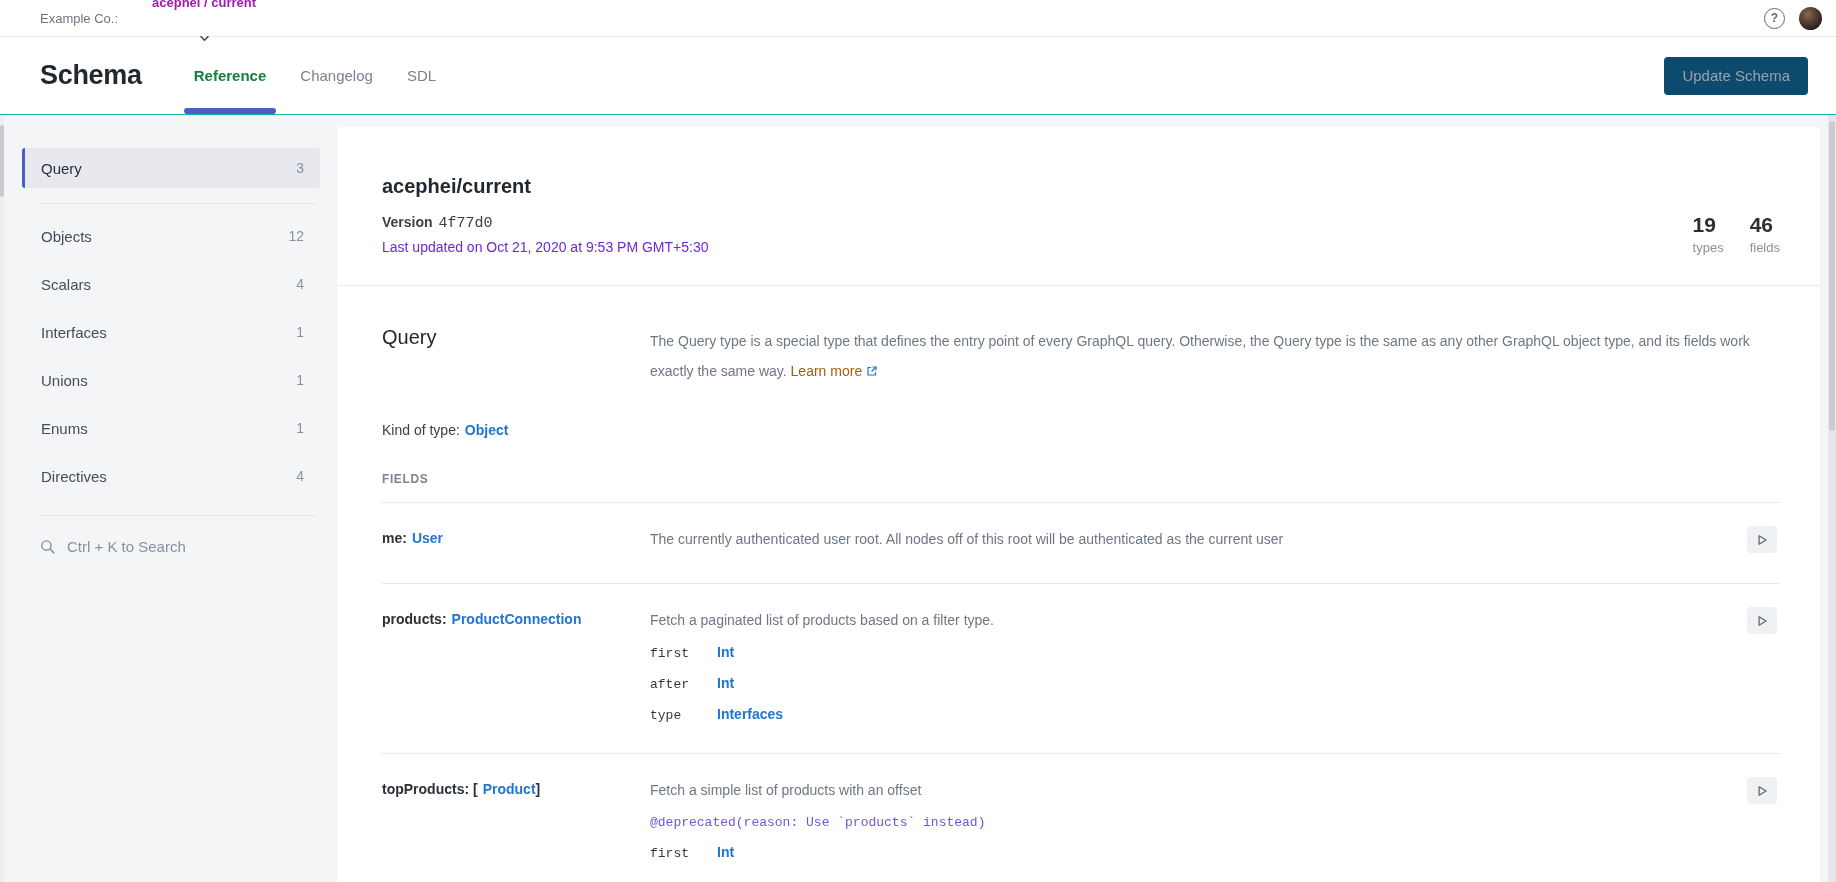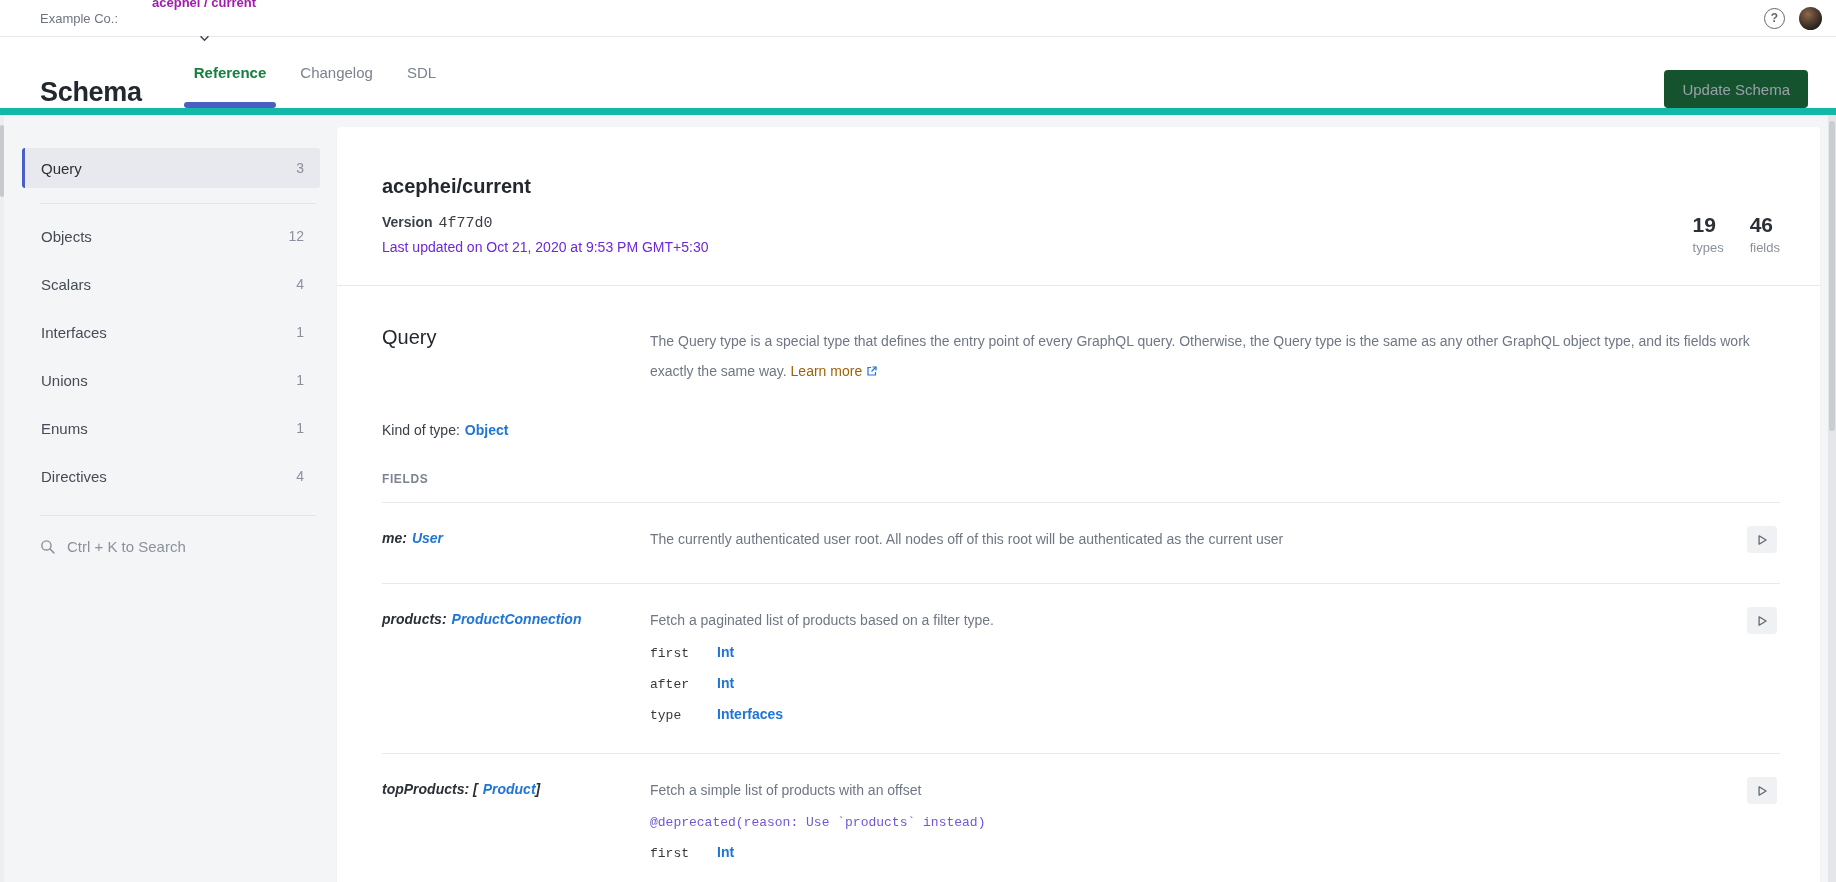--- a/index.html
+++ b/index.html
@@ -32,38 +32,38 @@
     font-family:inherit;
   }
   .avatar {
     width:23px; height:23px; border-radius:50%;
     background:radial-gradient(circle at 38% 32%, #8a6a52 0%, #5c4332 35%, #22201f 75%, #2b4a66 100%);
     cursor:pointer;
   }
 
   
   .page-header {
-    height:78px; background:#fff; border-bottom:7px solid #14b8a6;
-    display:flex; align-items:flex-end; padding:0 28px 0 40px;
+    height:78px; background:#fff; border-bottom:1px solid #14b8a6;
+    display:flex; align-items:center; padding:0 28px 0 40px;
   }
   .page-title { font-size:27px; font-weight:700; color:#23282e; letter-spacing:-0.3px; }
   .tabs { display:flex; align-items:center; margin-left:35px; height:100%; }
   .tab {
     position:relative; height:100%; display:flex; align-items:center;
     padding:0 12px; margin:0 5px; background:none; border:none; cursor:pointer;
     font-family:inherit; font-size:15px; color:#7a828e;
   }
   .tab.active { color:#15803d; font-weight:700; }
   .tab.active::after {
     content:""; position:absolute; left:2px; right:2px; bottom:0; height:6px;
     background:#4a5fc1; border-radius:4px;
   }
   .update-btn {
     margin-left:auto; height:38px; padding:0 18px; border:none; border-radius:4px;
-    background:#14532d; color:#9aa1ab; font-family:inherit; font-size:15px; cursor:default;
+    background:#0c4a6e; color:#9aa1ab; font-family:inherit; font-size:15px; cursor:default;
   }
 
   
   .content { display:flex; align-items:flex-start; padding:12px 8px 0 22px; height:767px; }
 
   .sidebar { width:298px; padding-top:21px; flex:none; }
   .side-item {
     display:flex; align-items:center; justify-content:space-between;
     height:48px; padding:0 16px 0 19px; font-size:15px; color:#454c57; cursor:pointer;
   }
@@ -103,21 +103,21 @@
   .name-col { width:268px; flex:none; }
   .type-name { font-size:20px; font-weight:400; color:#23282e; }
   .type-desc { flex:1; font-size:14px; line-height:30px; color:#6f7784; padding-right:4px; }
   .learn-more { color:#a16207; text-decoration:none; display:inline-flex; align-items:center; gap:4px; }
   .kind-line { margin-top:36px; font-size:14px; color:#3a4049; }
   .kind-link { color:#2075d6; font-weight:700; text-decoration:none; margin-left:5px; }
   .fields-label { margin-top:34px; font-size:12px; font-weight:600; letter-spacing:0.6px; color:#7c8490; }
 
   .field-list { margin-top:16px; }
   .field-row { display:flex; border-top:1px solid #e7e9ec; padding:26px 0 30px; }
-  .field-sig { font-size:14px; font-weight:600; color:#2b3036;font-style:italic; }
+  .field-sig { font-size:14px; font-weight:600; color:#2b3036; }
   .type-link { color:#2075d6; text-decoration:none; font-weight:600; }
   .field-sig .type-link { margin-left:5px; }
   .field-sig .sfx { margin-left:0; }
   .field-body { flex:1; padding-right:50px; }
   .field-desc { font-size:14px; line-height:20px; color:#6f7784; }
   .deprecated { margin-top:15px; font-size:13px; color:#7156d9; }
   .args { margin-top:4px; }
   .arg-row { margin-top:14px; font-size:13px; color:#33393f; display:flex; align-items:baseline; }
   .arg-name { width:67px; flex:none; }
   .arg-row .type-link { font-size:14px; }

